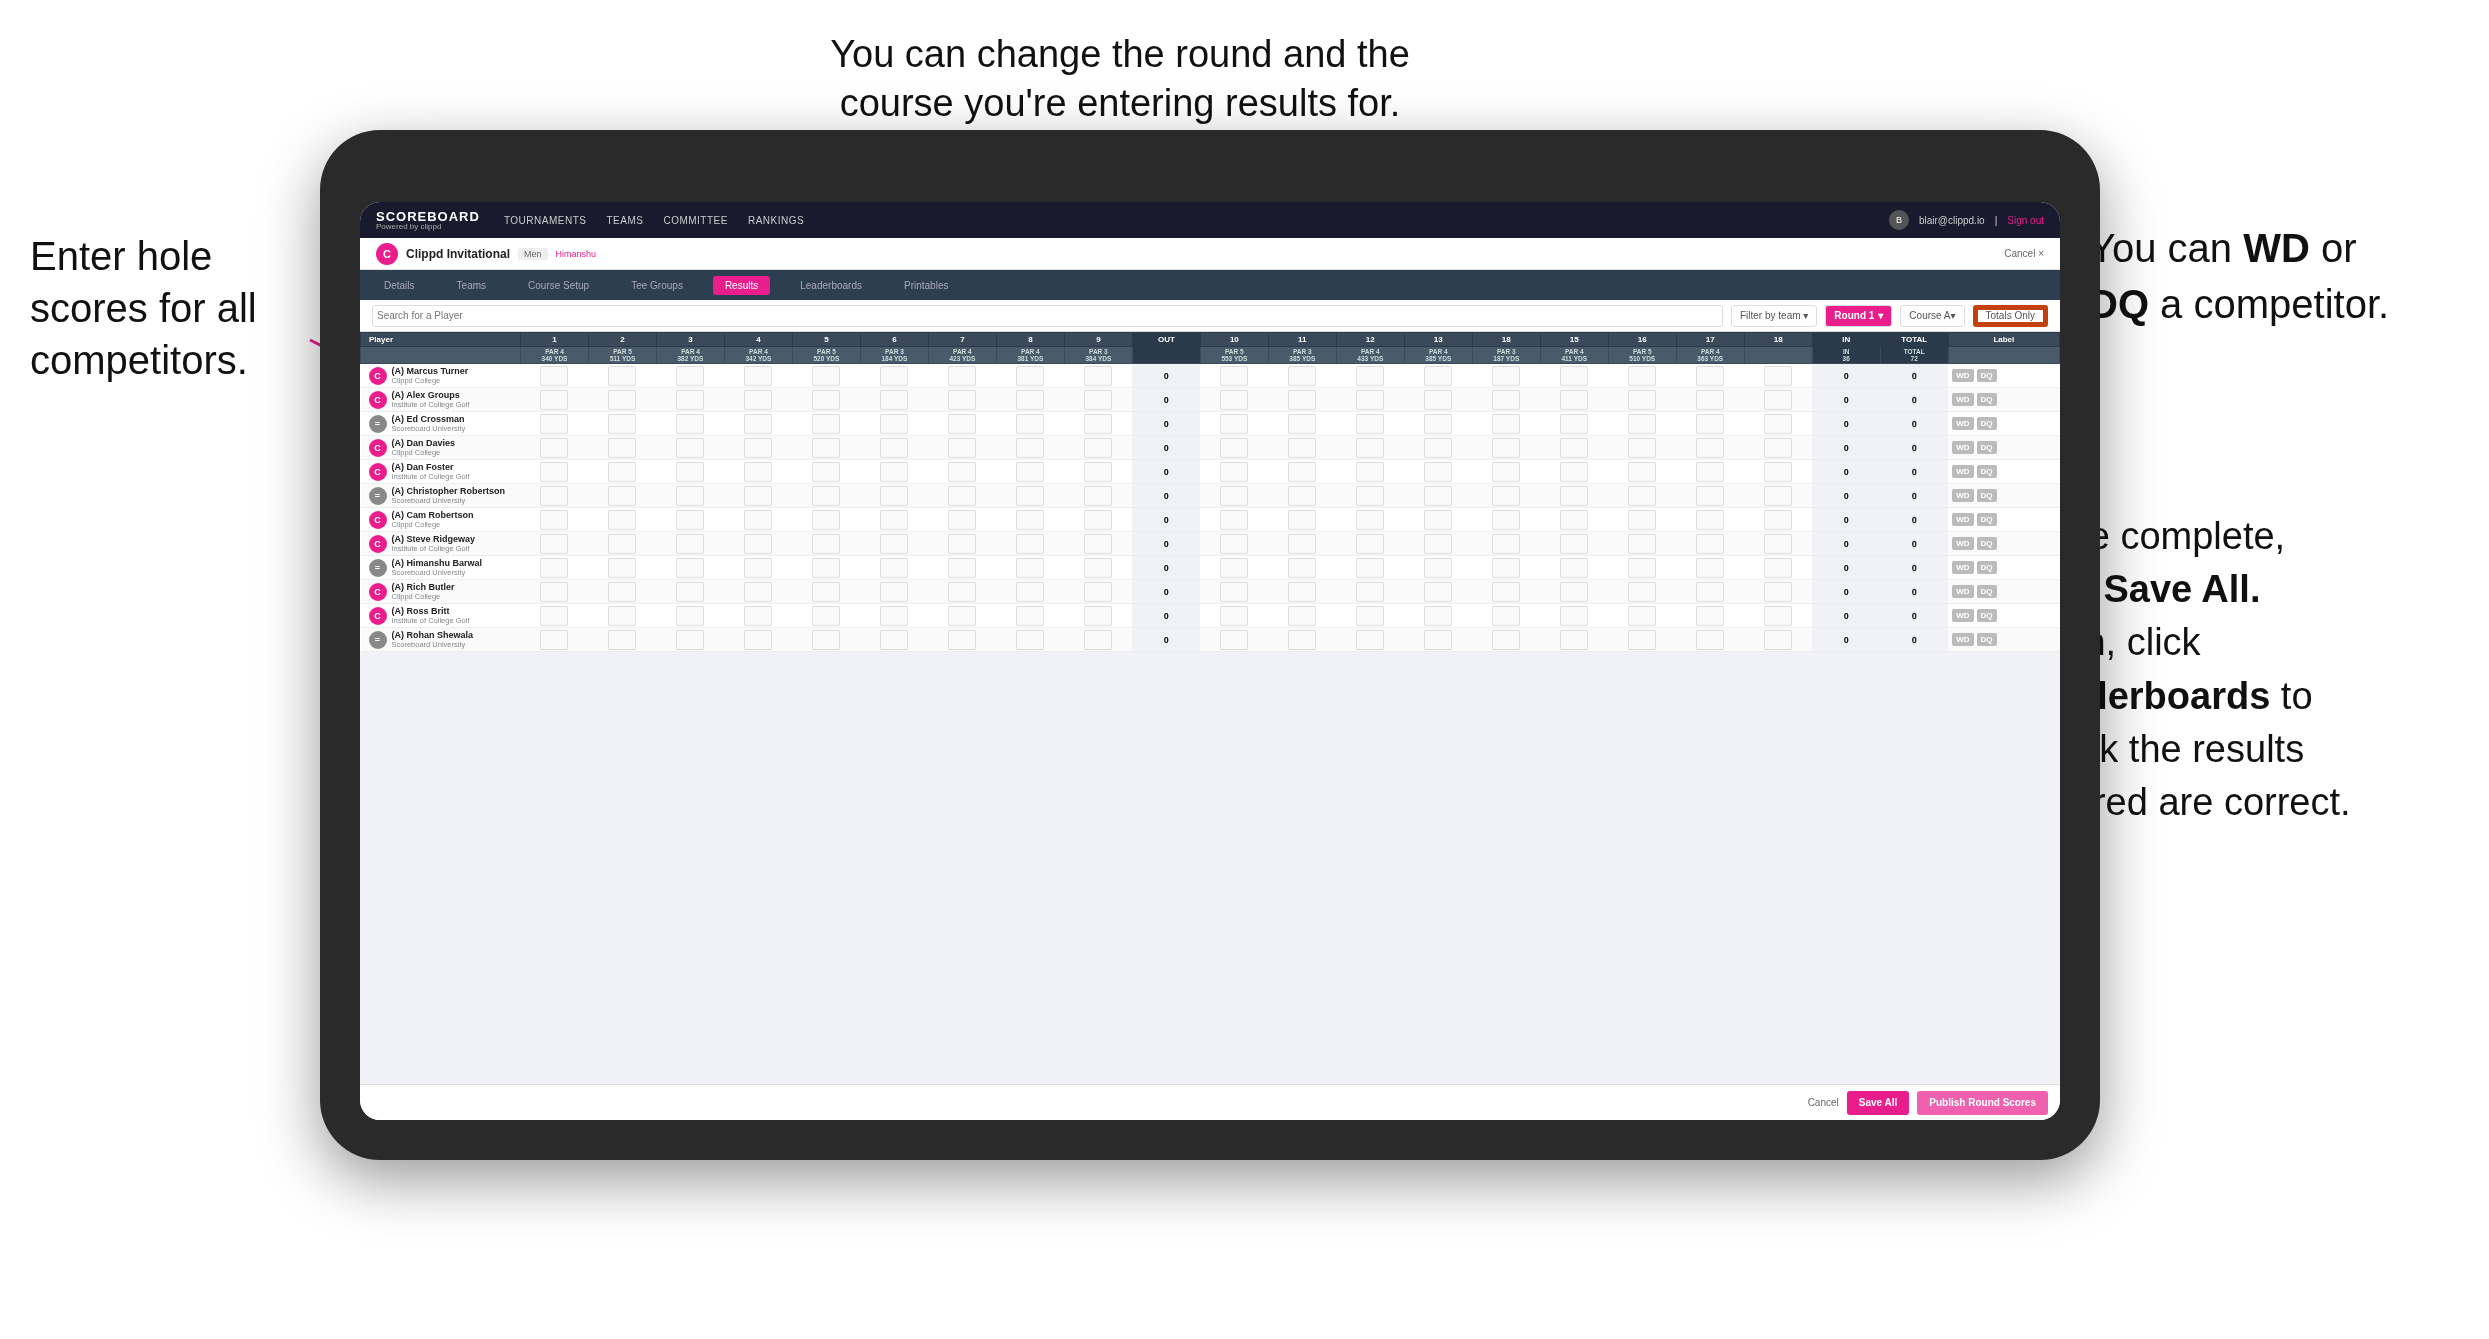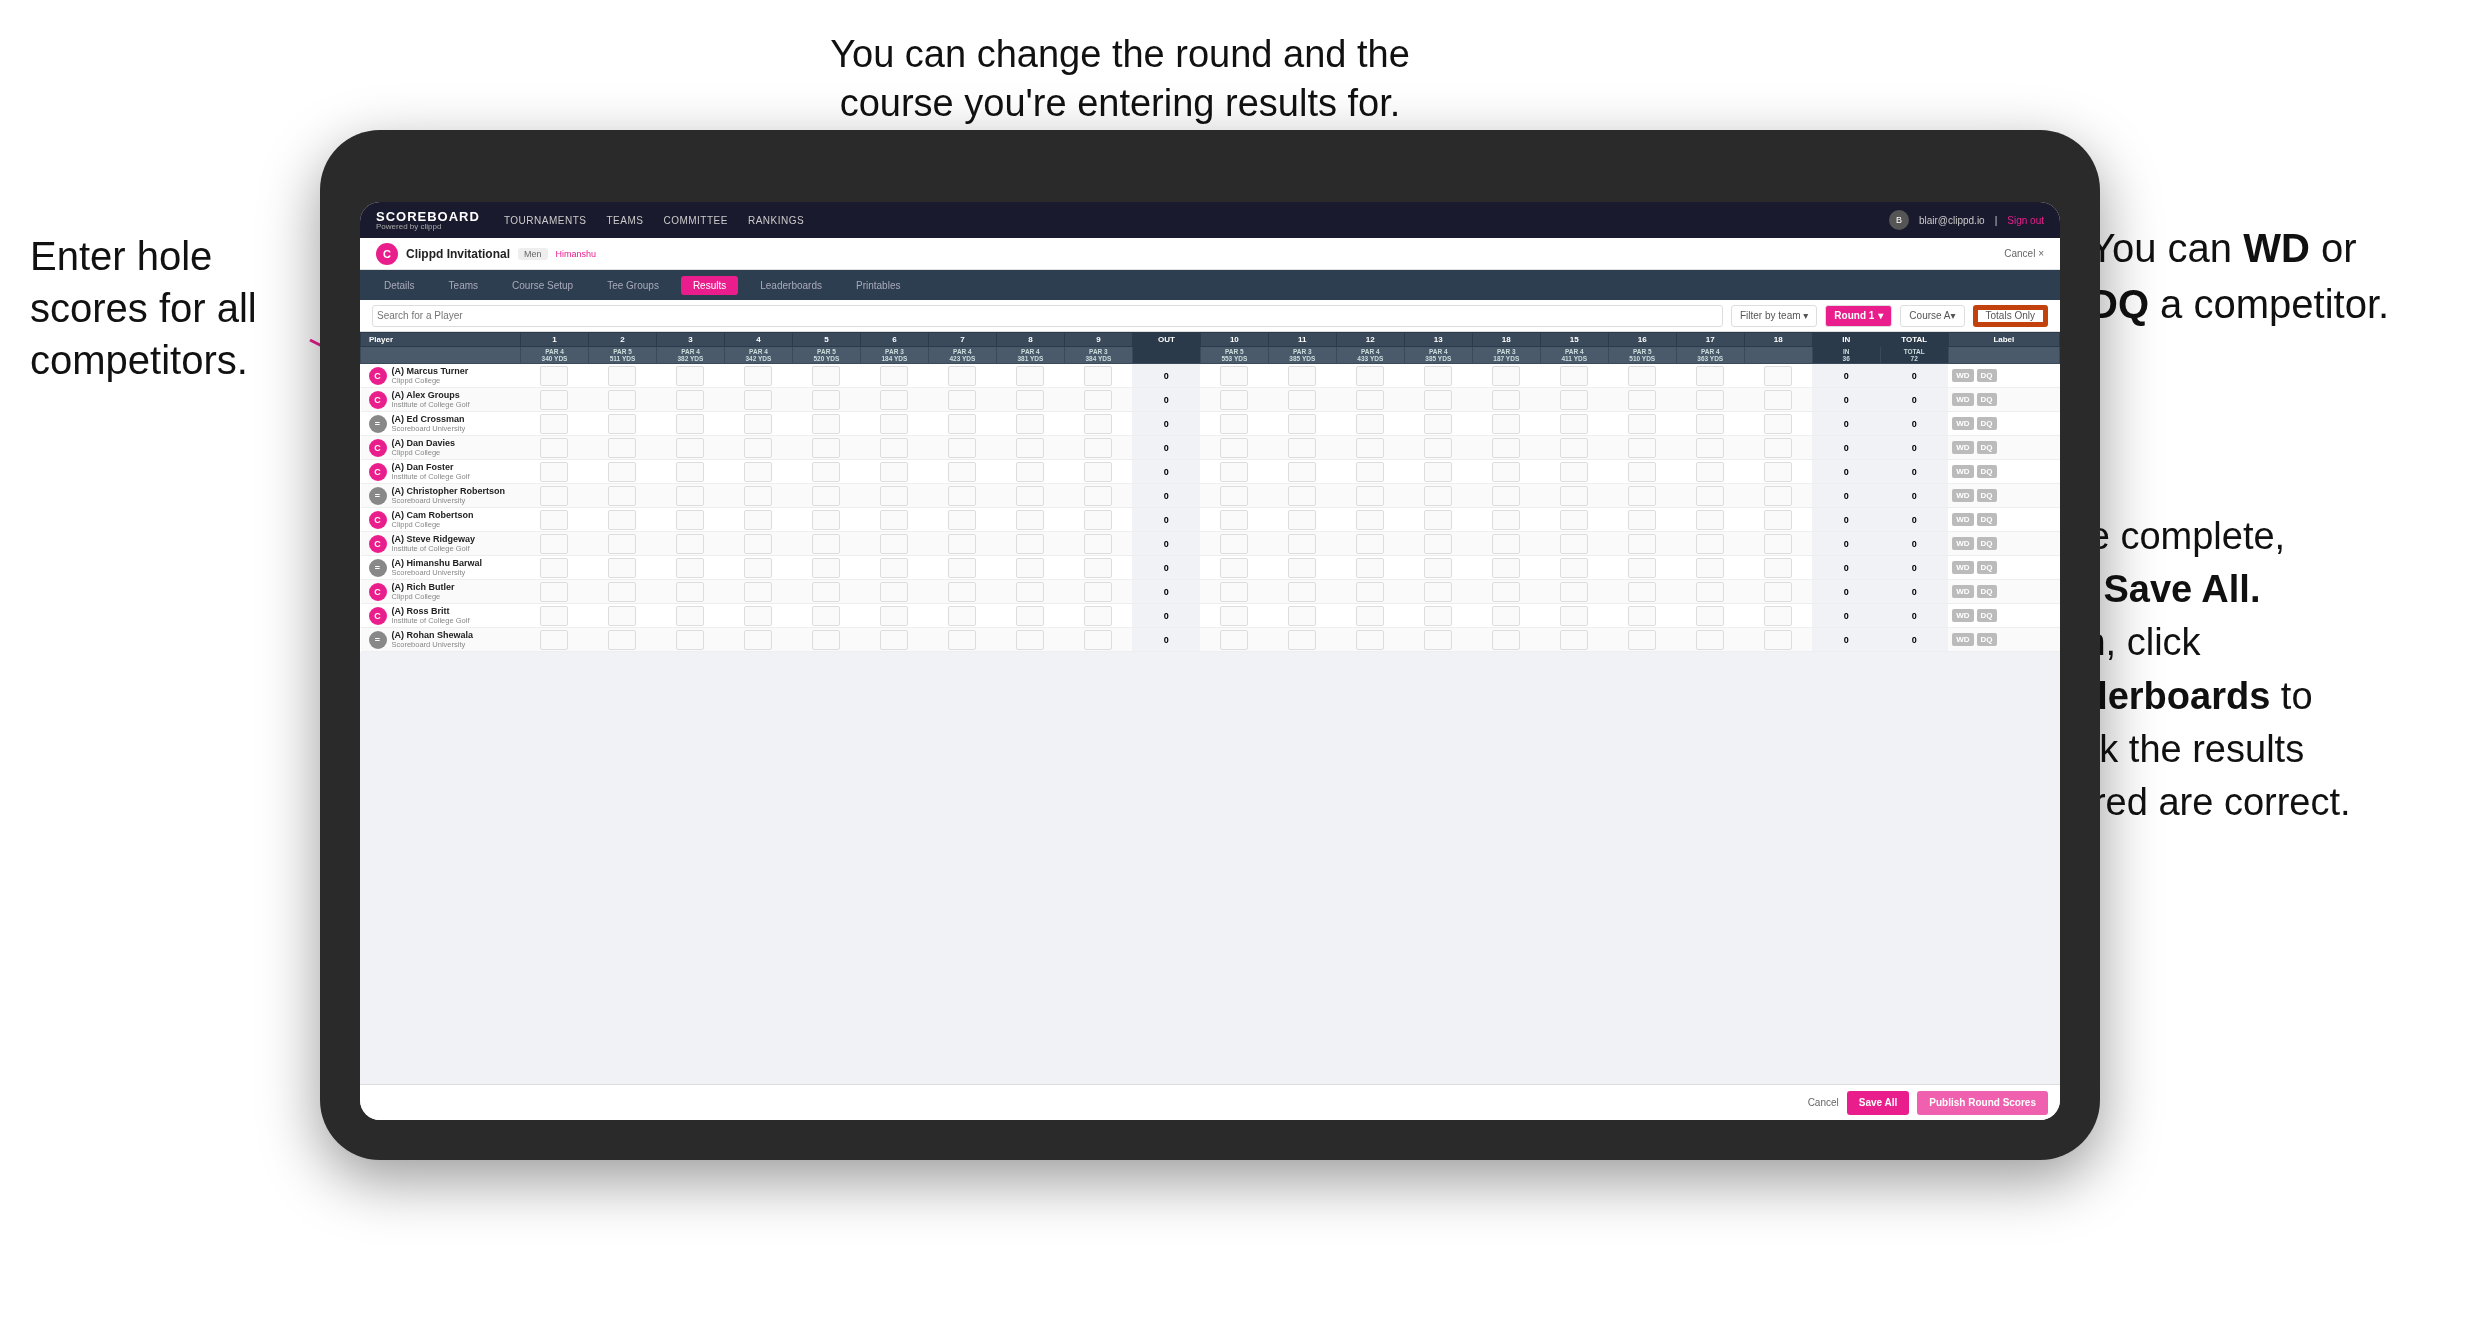--- a/index.html
+++ b/index.html
@@ -191,21 +191,21 @@
       color: #666;
     }
 
     
     .tab-bar {
       background: #2c3e50;
       height: 30px;
       display: flex;
       align-items: center;
       padding: 0 12px;
-      gap: 10px;
+      gap: 18px;
       flex-shrink: 0;
     }
     .tab-item {
       color: #aab;
       font-size: 10px;
       padding: 4px 12px;
       cursor: pointer;
       border-radius: 3px;
     }
     .tab-item.active {

